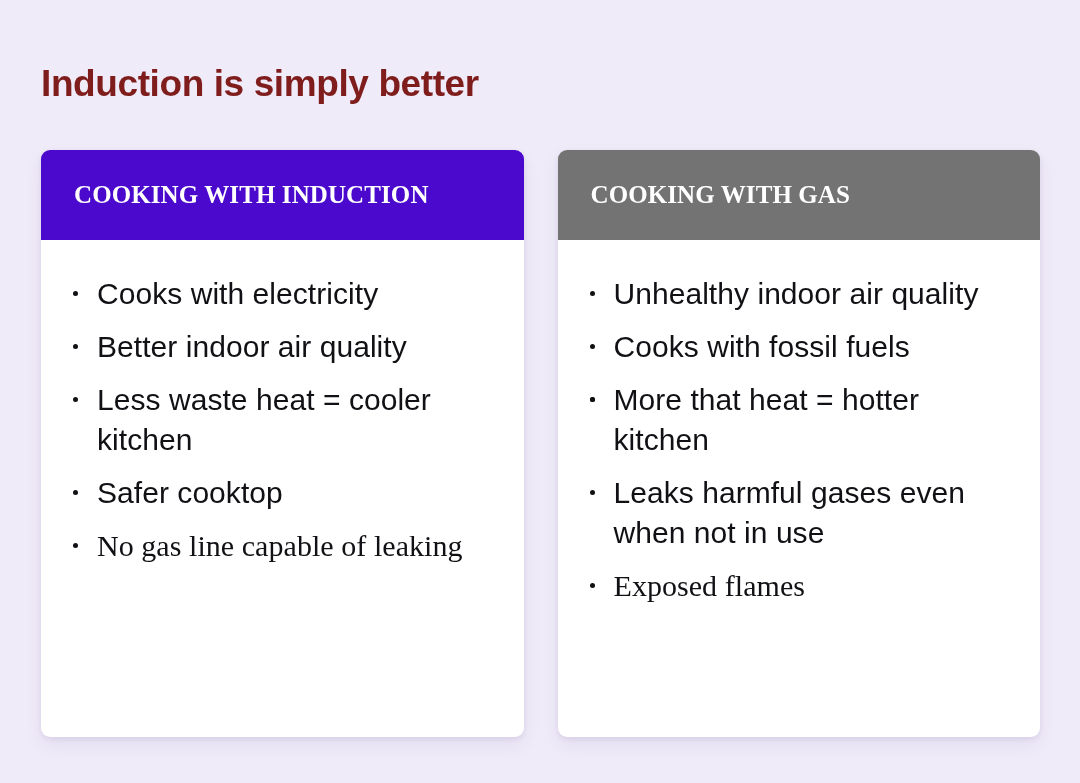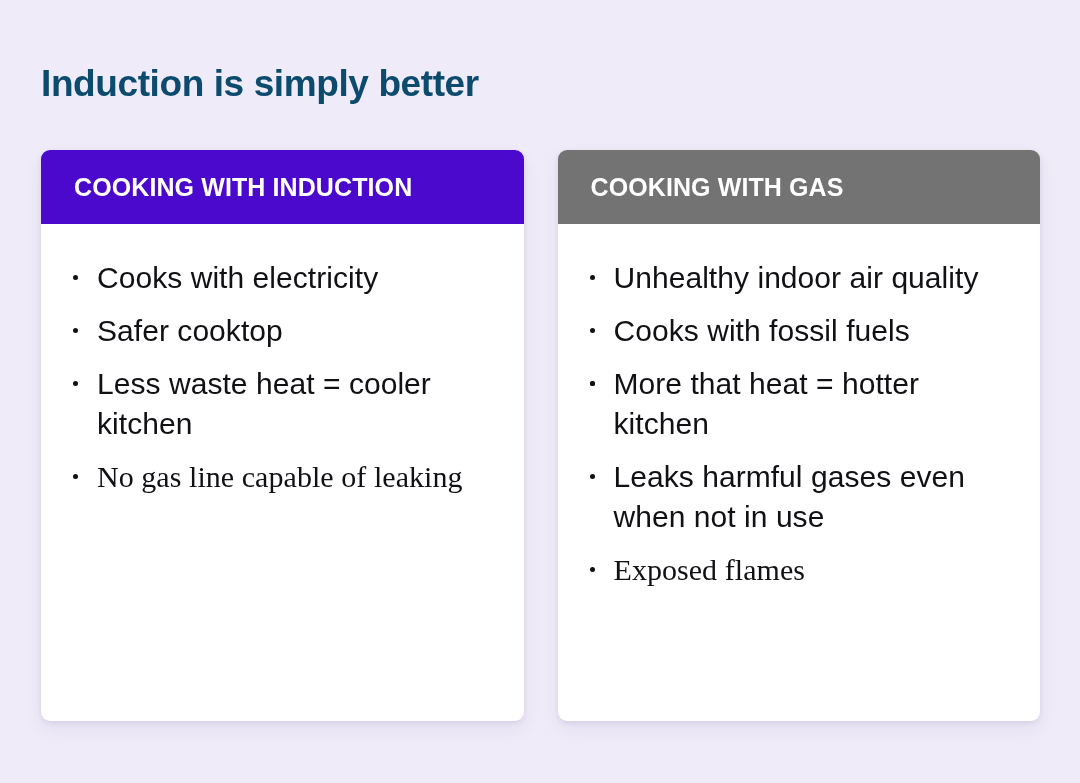--- a/index.html
+++ b/index.html
@@ -24,21 +24,21 @@
   }
 
   
   .page-title {
     position: absolute;
     left: 41px;
     top: 60px;
     font-size: 37px;
     font-weight: 700;
     letter-spacing: -0.4px;
-    color: #0c4a6e;
+    color: #7f1d1d;
     line-height: 48px;
     white-space: nowrap;
   }
 
   
   .cards {
     position: absolute;
     left: 41px;
     top: 150px;
     width: 999px;
@@ -52,24 +52,25 @@
     background: #ffffff;
     border-radius: 9px;
     overflow: hidden;
     box-shadow: 0 2px 5px rgba(86, 60, 140, 0.10),
                 0 8px 18px rgba(86, 60, 140, 0.07);
     display: flex;
     flex-direction: column;
   }
 
   .card-header {
-    height: 74px;
+    height: 90px;
     display: flex;
     align-items: center;
     padding: 16px 33px;
+    font-family: Liberation Serif, serif;
   }
 
   .card-header-title {
     color: #ffffff;
     font-size: 25px;
     font-weight: 700;
     letter-spacing: 0.1px;
     line-height: 30px;
     white-space: nowrap;
   }
@@ -125,25 +126,29 @@
         <span class="card-header-title">COOKING WITH INDUCTION</span>
       </header>
       <div class="card-body">
         <ul class="bullet-list">
           <li class="bullet-item">
             <span class="dot"></span>
             <span>Cooks with electricity</span>
           </li>
           <li class="bullet-item">
             <span class="dot"></span>
-            <span>Safer cooktop</span>
+            <span>Better indoor air quality</span>
           </li>
           <li class="bullet-item">
             <span class="dot"></span>
             <span>Less waste heat = cooler kitchen</span>
+          </li>
+          <li class="bullet-item">
+            <span class="dot"></span>
+            <span>Safer cooktop</span>
           </li>
           <li class="bullet-item">
             <span class="dot"></span>
             <span>No gas line capable of leaking</span>
           </li>
         </ul>
       </div>
     </section>
 
     <section class="card card--gas">

